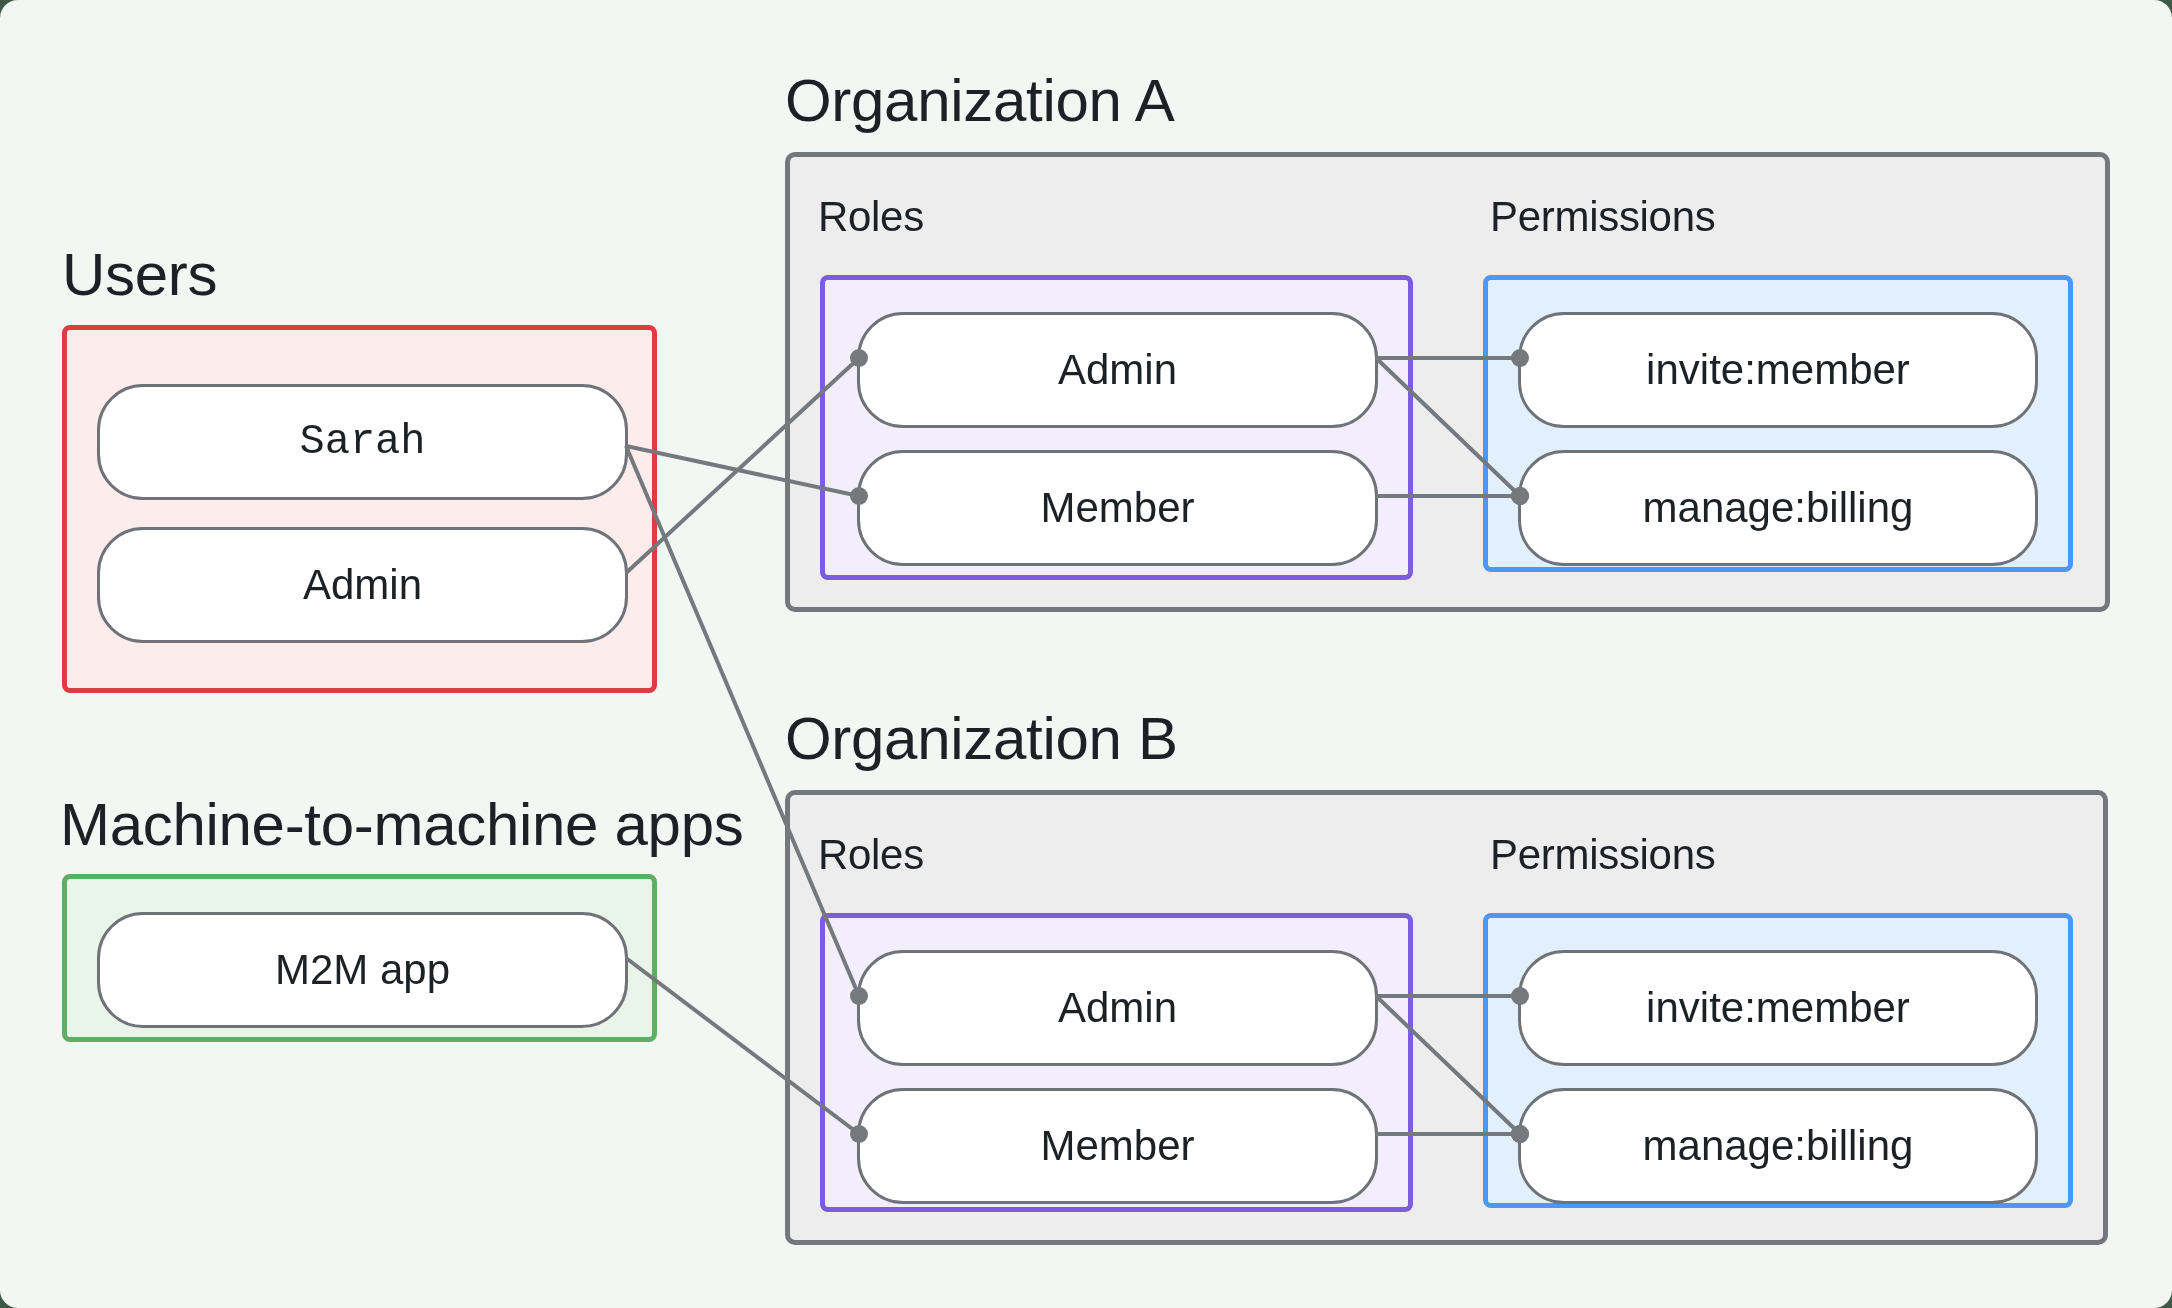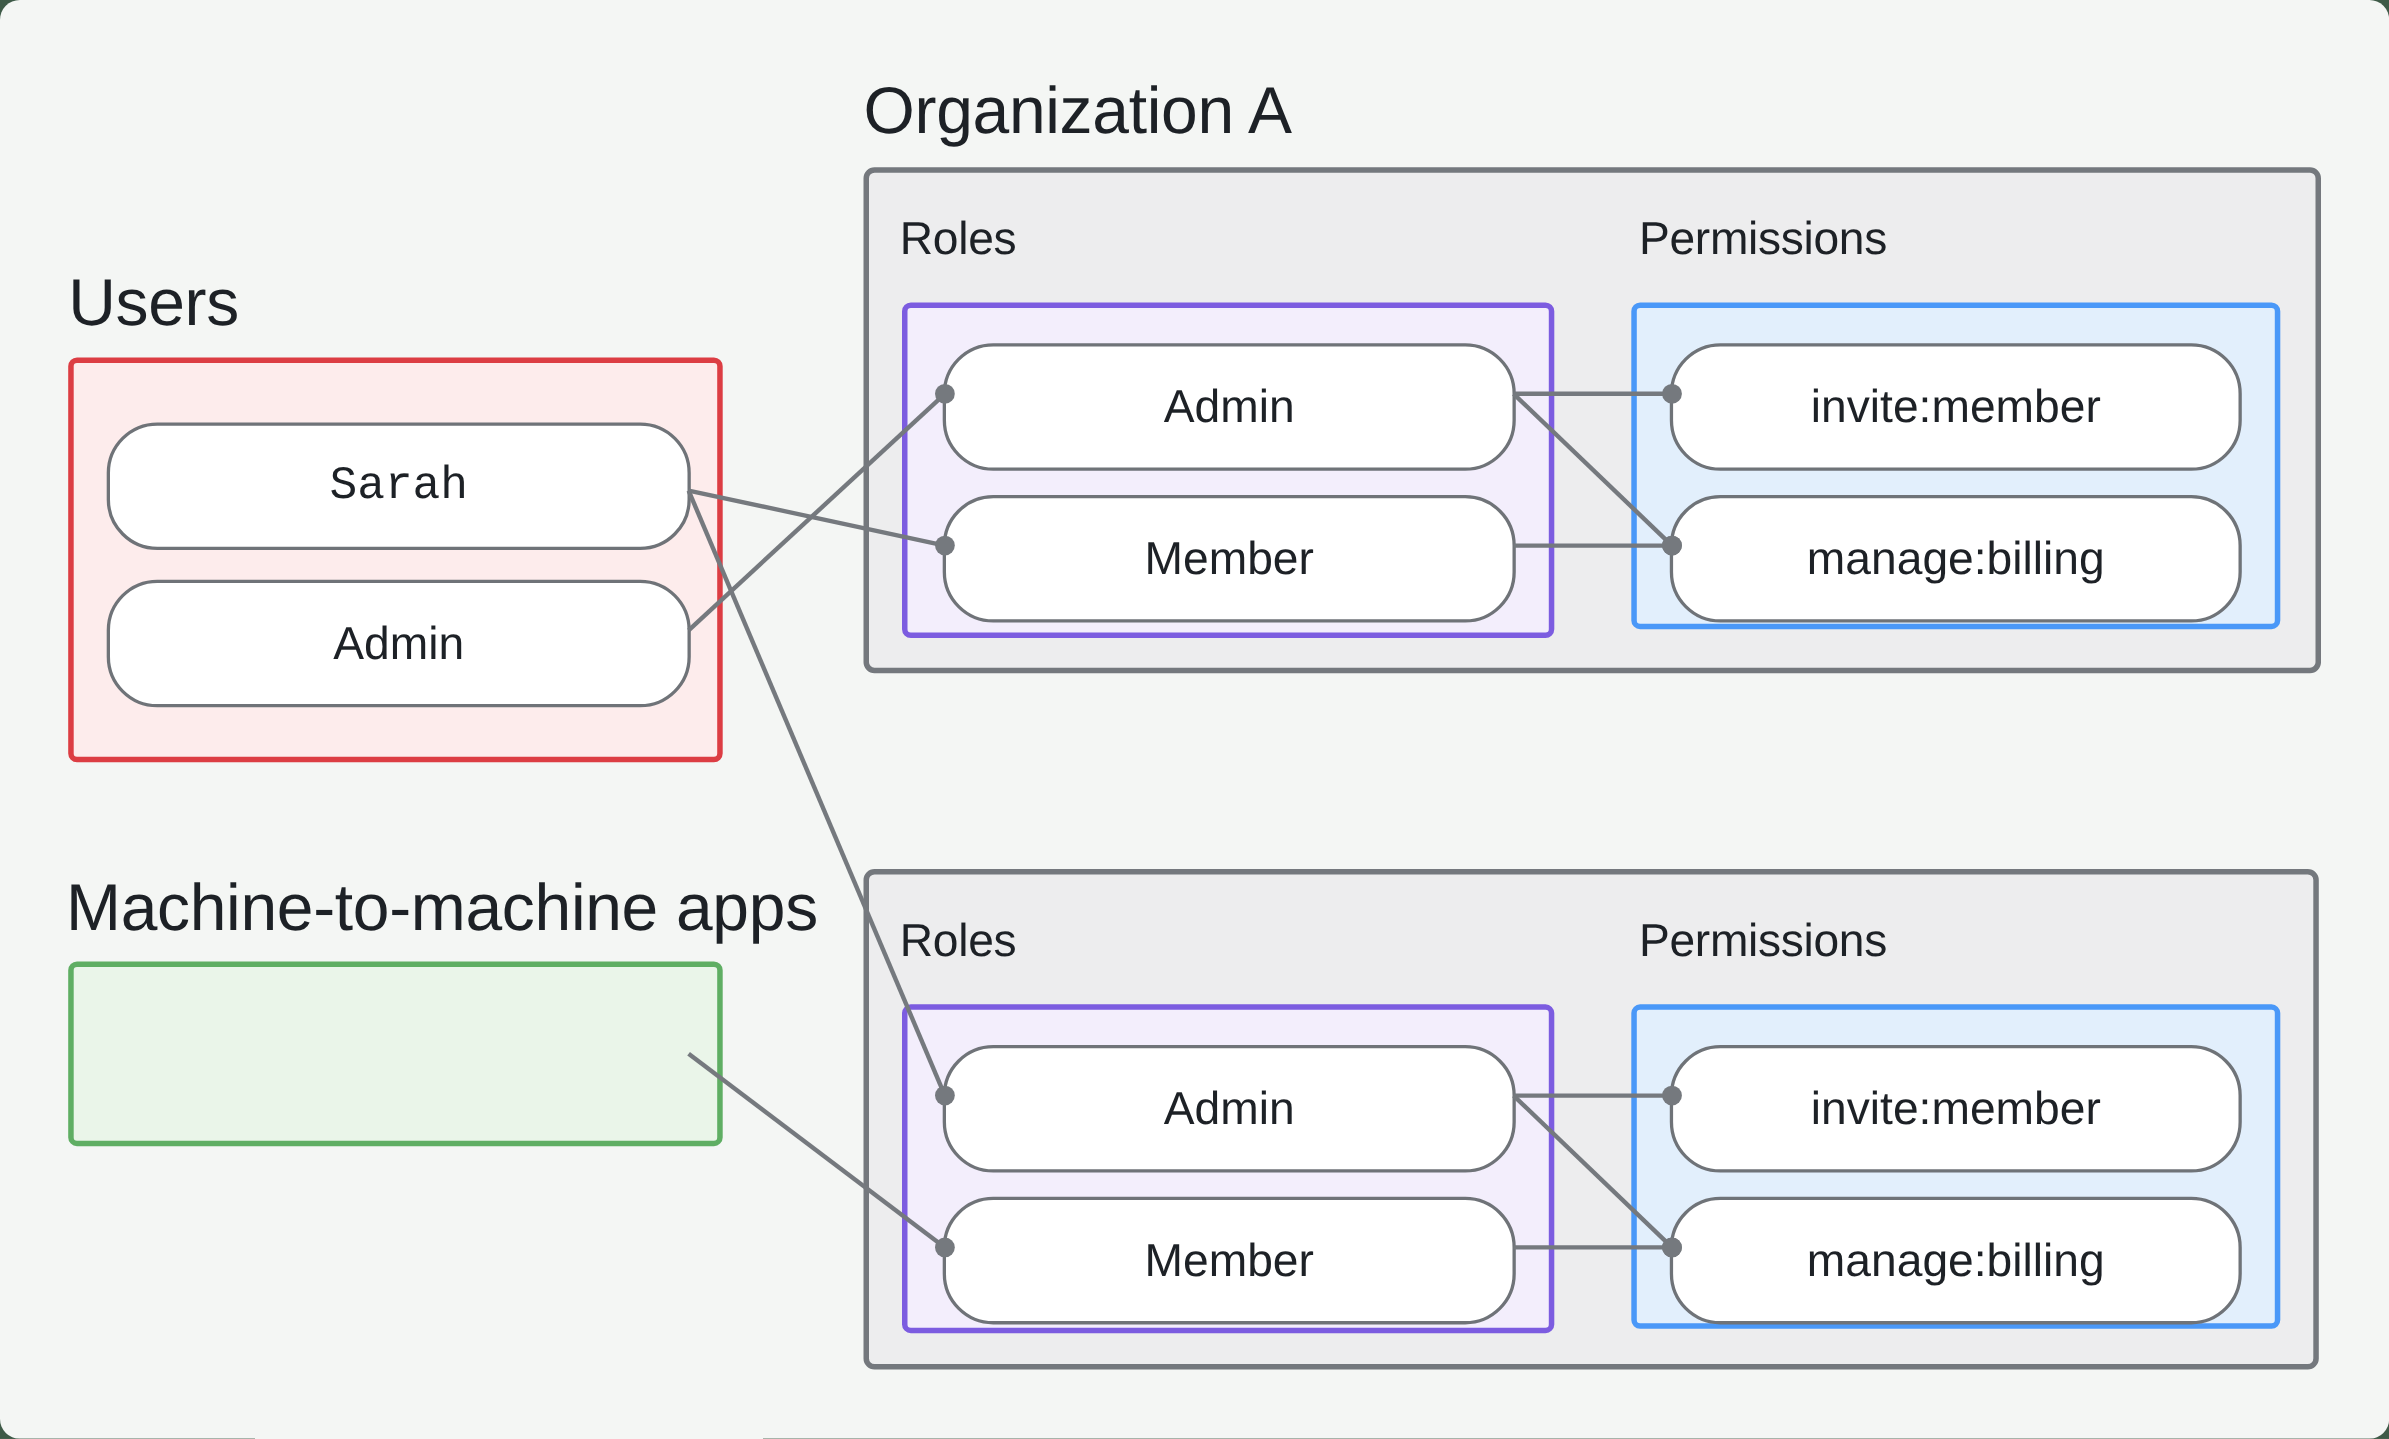--- a/index.html
+++ b/index.html
@@ -60,38 +60,40 @@
   }
 </style>
 </head>
 <body>
 
 <div class="canvas">
 
   <div class="section-label" style="left:62px;top:240px">Users</div>
   <div class="section-label" style="left:60px;top:790px">Machine-to-machine apps</div>
   <div class="section-label" style="left:785px;top:66px">Organization A</div>
+  <div class="section-label" style="left:785px;top:704px">Organization B</div>
 
   <div class="box org-box" id="box-orga"></div>
   <div class="section-label inner-label" style="left:818px;top:193px">Roles</div>
   <div class="section-label inner-label" style="left:1490px;top:193px">Permissions</div>
   <div class="box roles-box" id="roles-a"></div>
   <div class="box perms-box" id="perms-a"></div>
 
   <div class="box org-box" id="box-orgb"></div>
   <div class="section-label inner-label" style="left:818px;top:831px">Roles</div>
   <div class="section-label inner-label" style="left:1490px;top:831px">Permissions</div>
   <div class="box roles-box" id="roles-b"></div>
   <div class="box perms-box" id="perms-b"></div>
 
   <div class="box users-box"></div>
   <div class="pill" id="p-sarah">Sarah</div>
   <div class="pill" id="p-john">Admin</div>
 
   <div class="box m2m-box"></div>
+  <div class="pill" id="p-m2m">M2M app</div>
 
   <div class="pill" id="p-orga-admin">Admin</div>
   <div class="pill" id="p-orga-member">Member</div>
   <div class="pill" id="p-orga-invite">invite:member</div>
   <div class="pill" id="p-orga-manage">manage:billing</div>
 
   <div class="pill" id="p-orgb-admin">Admin</div>
   <div class="pill" id="p-orgb-member">Member</div>
   <div class="pill" id="p-orgb-invite">invite:member</div>
   <div class="pill" id="p-orgb-manage">manage:billing</div>

